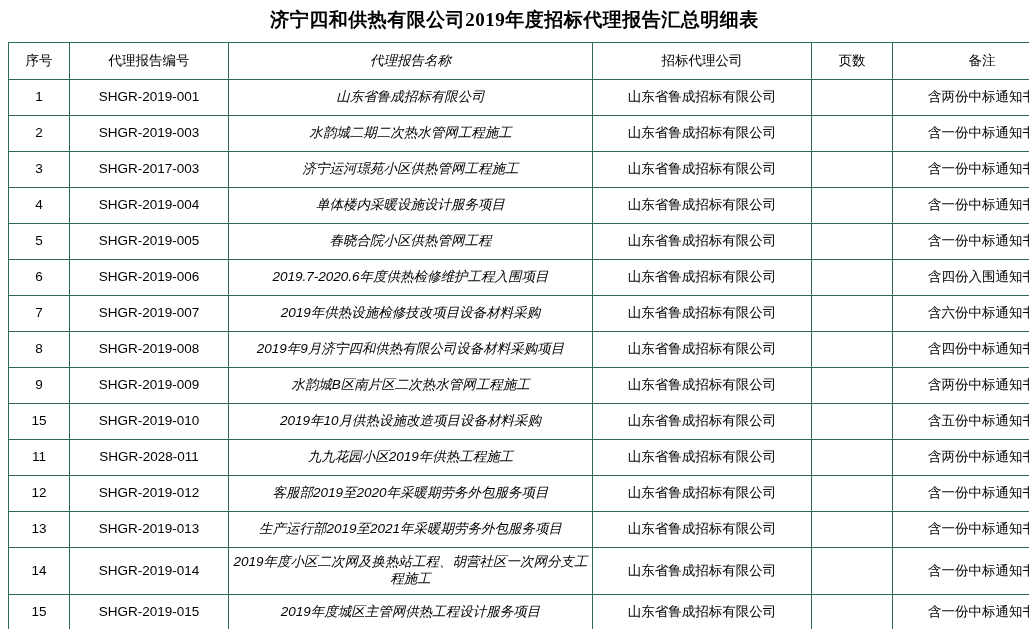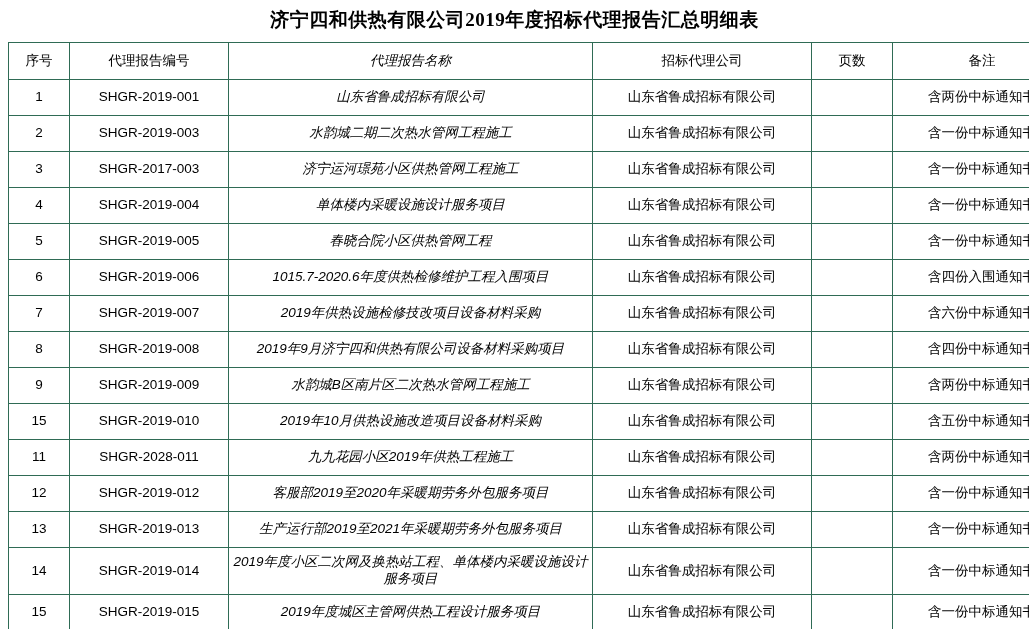--- a/index.html
+++ b/index.html
@@ -120,21 +120,21 @@
         <td class="c-idx">5</td>
         <td class="c-code">SHGR-2019-005</td>
         <td class="c-name name-cell">春晓合院小区供热管网工程</td>
         <td class="c-agent">山东省鲁成招标有限公司</td>
         <td class="c-pages"></td>
         <td class="c-note">含一份中标通知书</td>
       </tr>
       <tr>
         <td class="c-idx">6</td>
         <td class="c-code">SHGR-2019-006</td>
-        <td class="c-name name-cell">1015.7-2020.6年度供热检修维护工程入围项目</td>
+        <td class="c-name name-cell">2019.7-2020.6年度供热检修维护工程入围项目</td>
         <td class="c-agent">山东省鲁成招标有限公司</td>
         <td class="c-pages"></td>
         <td class="c-note">含四份入围通知书</td>
       </tr>
       <tr>
         <td class="c-idx">7</td>
         <td class="c-code">SHGR-2019-007</td>
         <td class="c-name name-cell">2019年供热设施检修技改项目设备材料采购</td>
         <td class="c-agent">山东省鲁成招标有限公司</td>
         <td class="c-pages"></td>
@@ -184,21 +184,21 @@
         <td class="c-idx">13</td>
         <td class="c-code">SHGR-2019-013</td>
         <td class="c-name name-cell">生产运行部2019至2021年采暖期劳务外包服务项目</td>
         <td class="c-agent">山东省鲁成招标有限公司</td>
         <td class="c-pages"></td>
         <td class="c-note">含一份中标通知书</td>
       </tr>
       <tr class="tall">
         <td class="c-idx">14</td>
         <td class="c-code">SHGR-2019-014</td>
-        <td class="c-name name-cell two-line">2019年度小区二次网及换热站工程、单体楼内采暖设施设计服务项目</td>
+        <td class="c-name name-cell two-line">2019年度小区二次网及换热站工程、胡营社区一次网分支工程施工</td>
         <td class="c-agent">山东省鲁成招标有限公司</td>
         <td class="c-pages"></td>
         <td class="c-note">含一份中标通知书</td>
       </tr>
       <tr>
         <td class="c-idx">15</td>
         <td class="c-code">SHGR-2019-015</td>
         <td class="c-name name-cell">2019年度城区主管网供热工程设计服务项目</td>
         <td class="c-agent">山东省鲁成招标有限公司</td>
         <td class="c-pages"></td>

